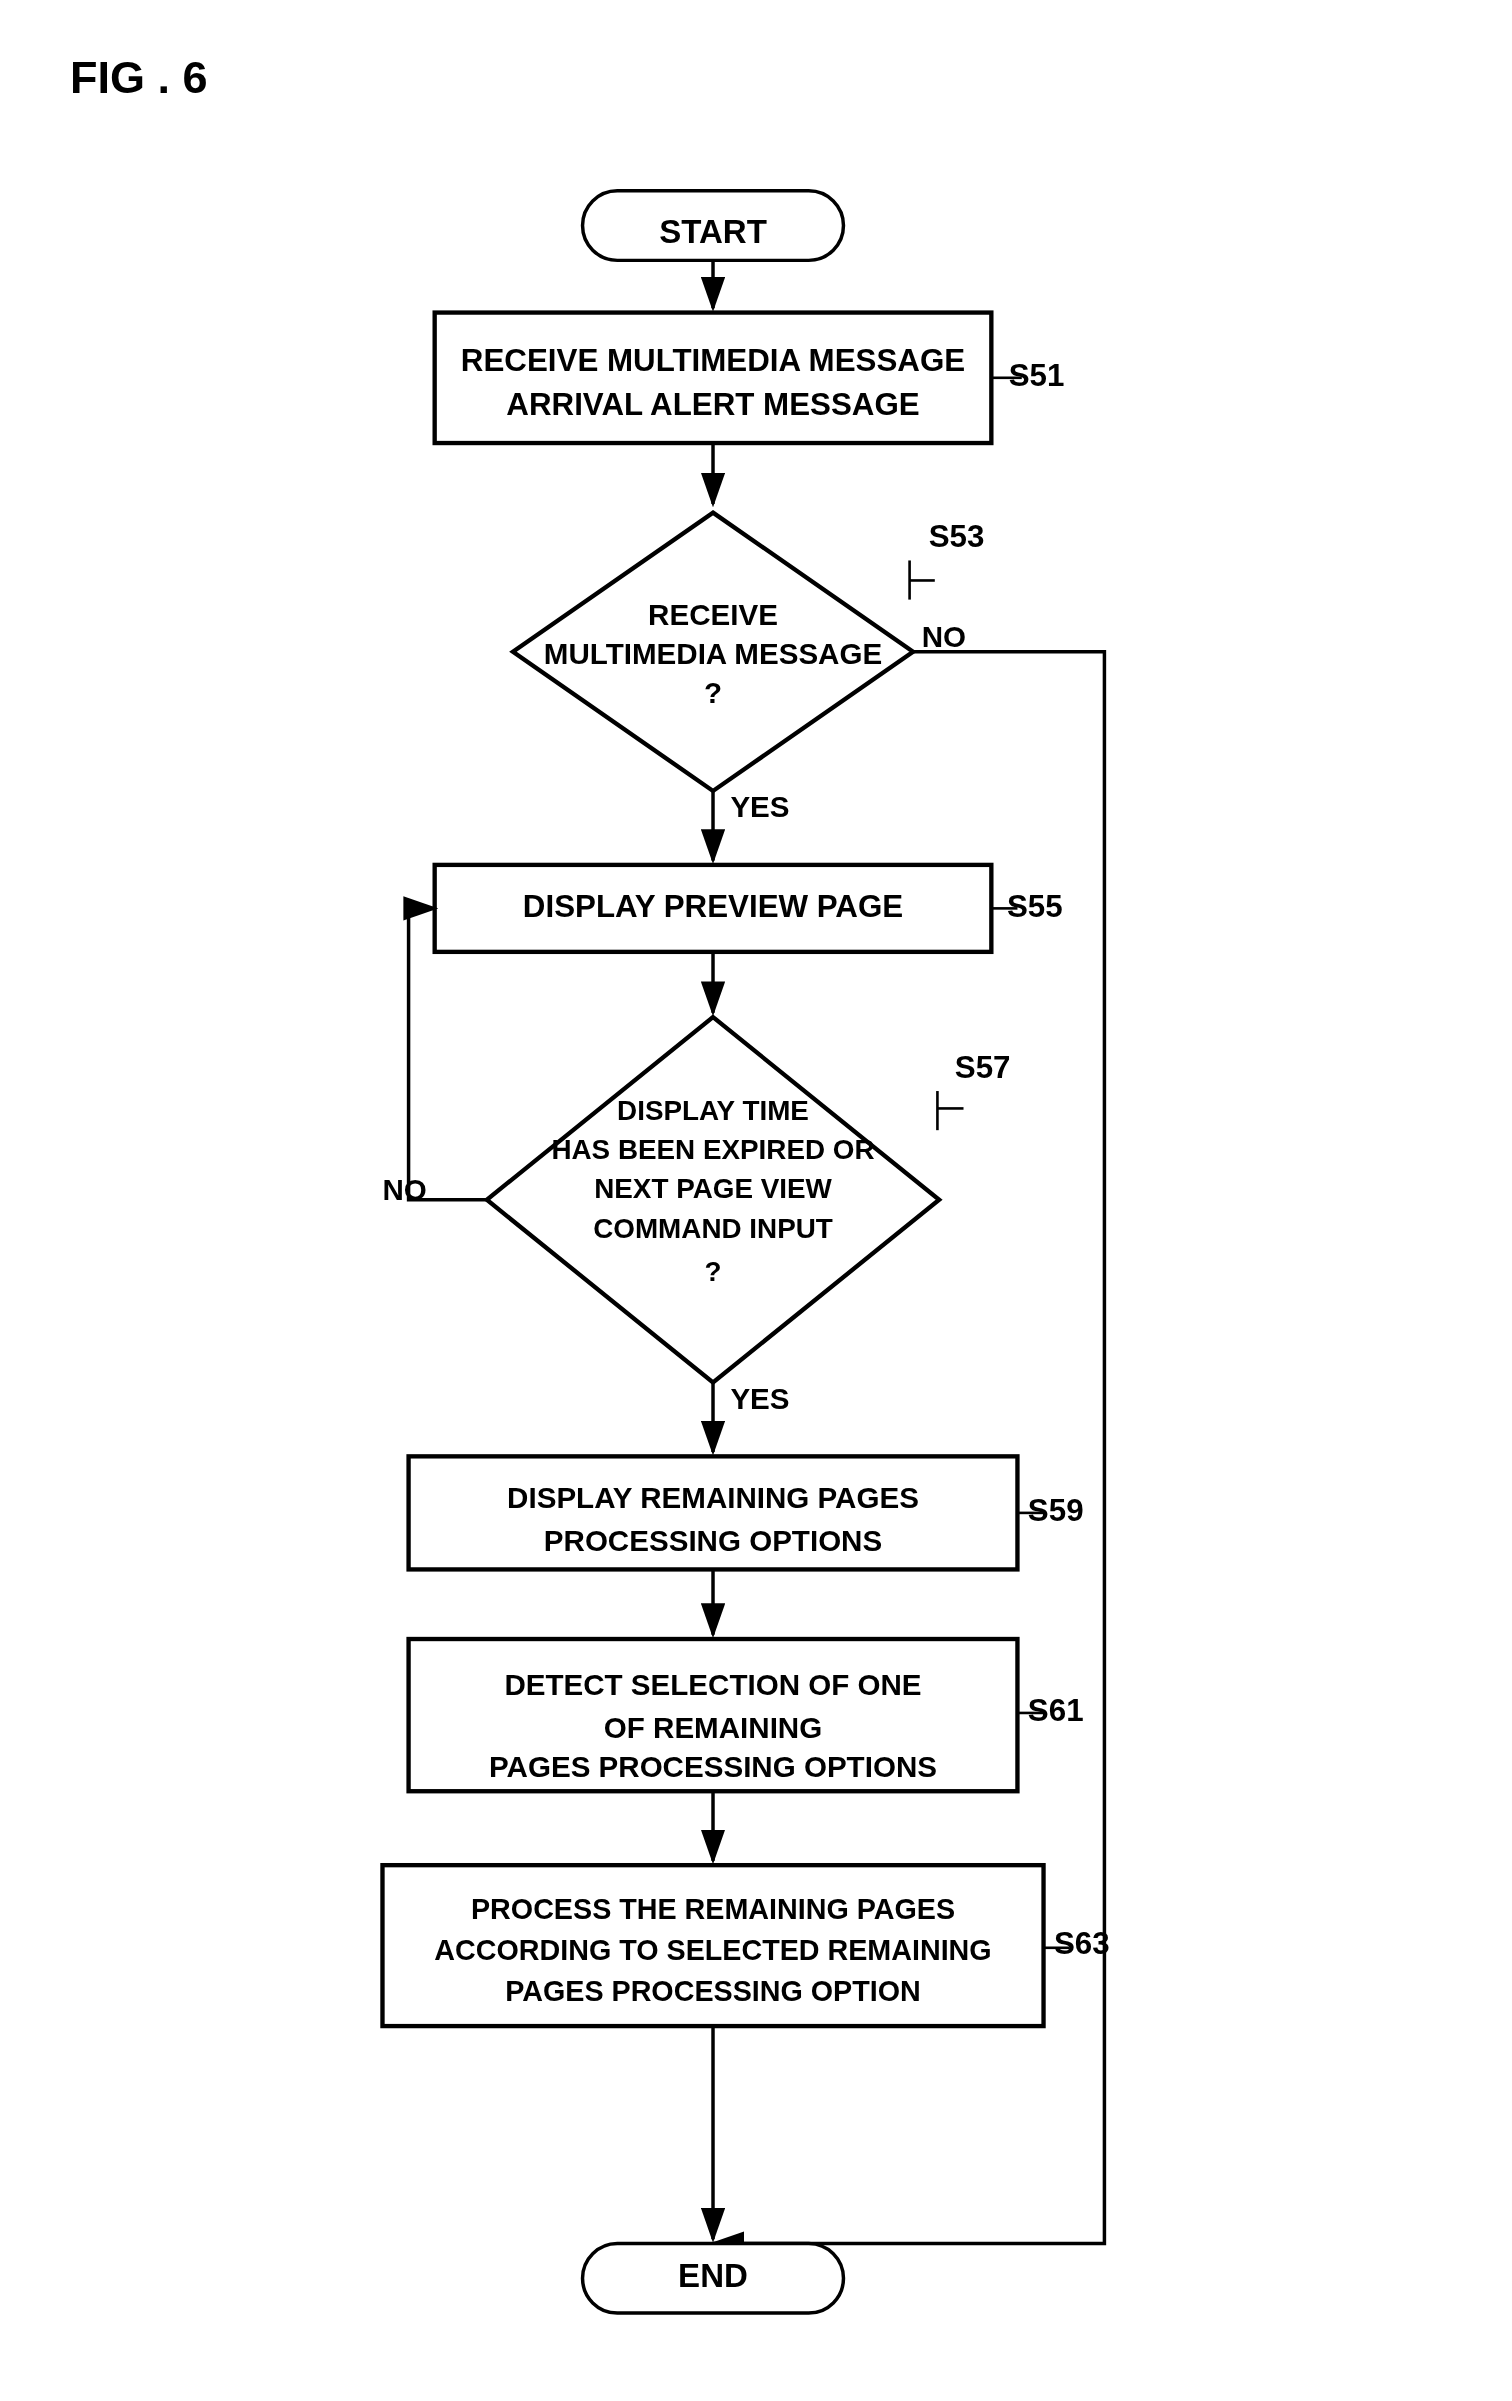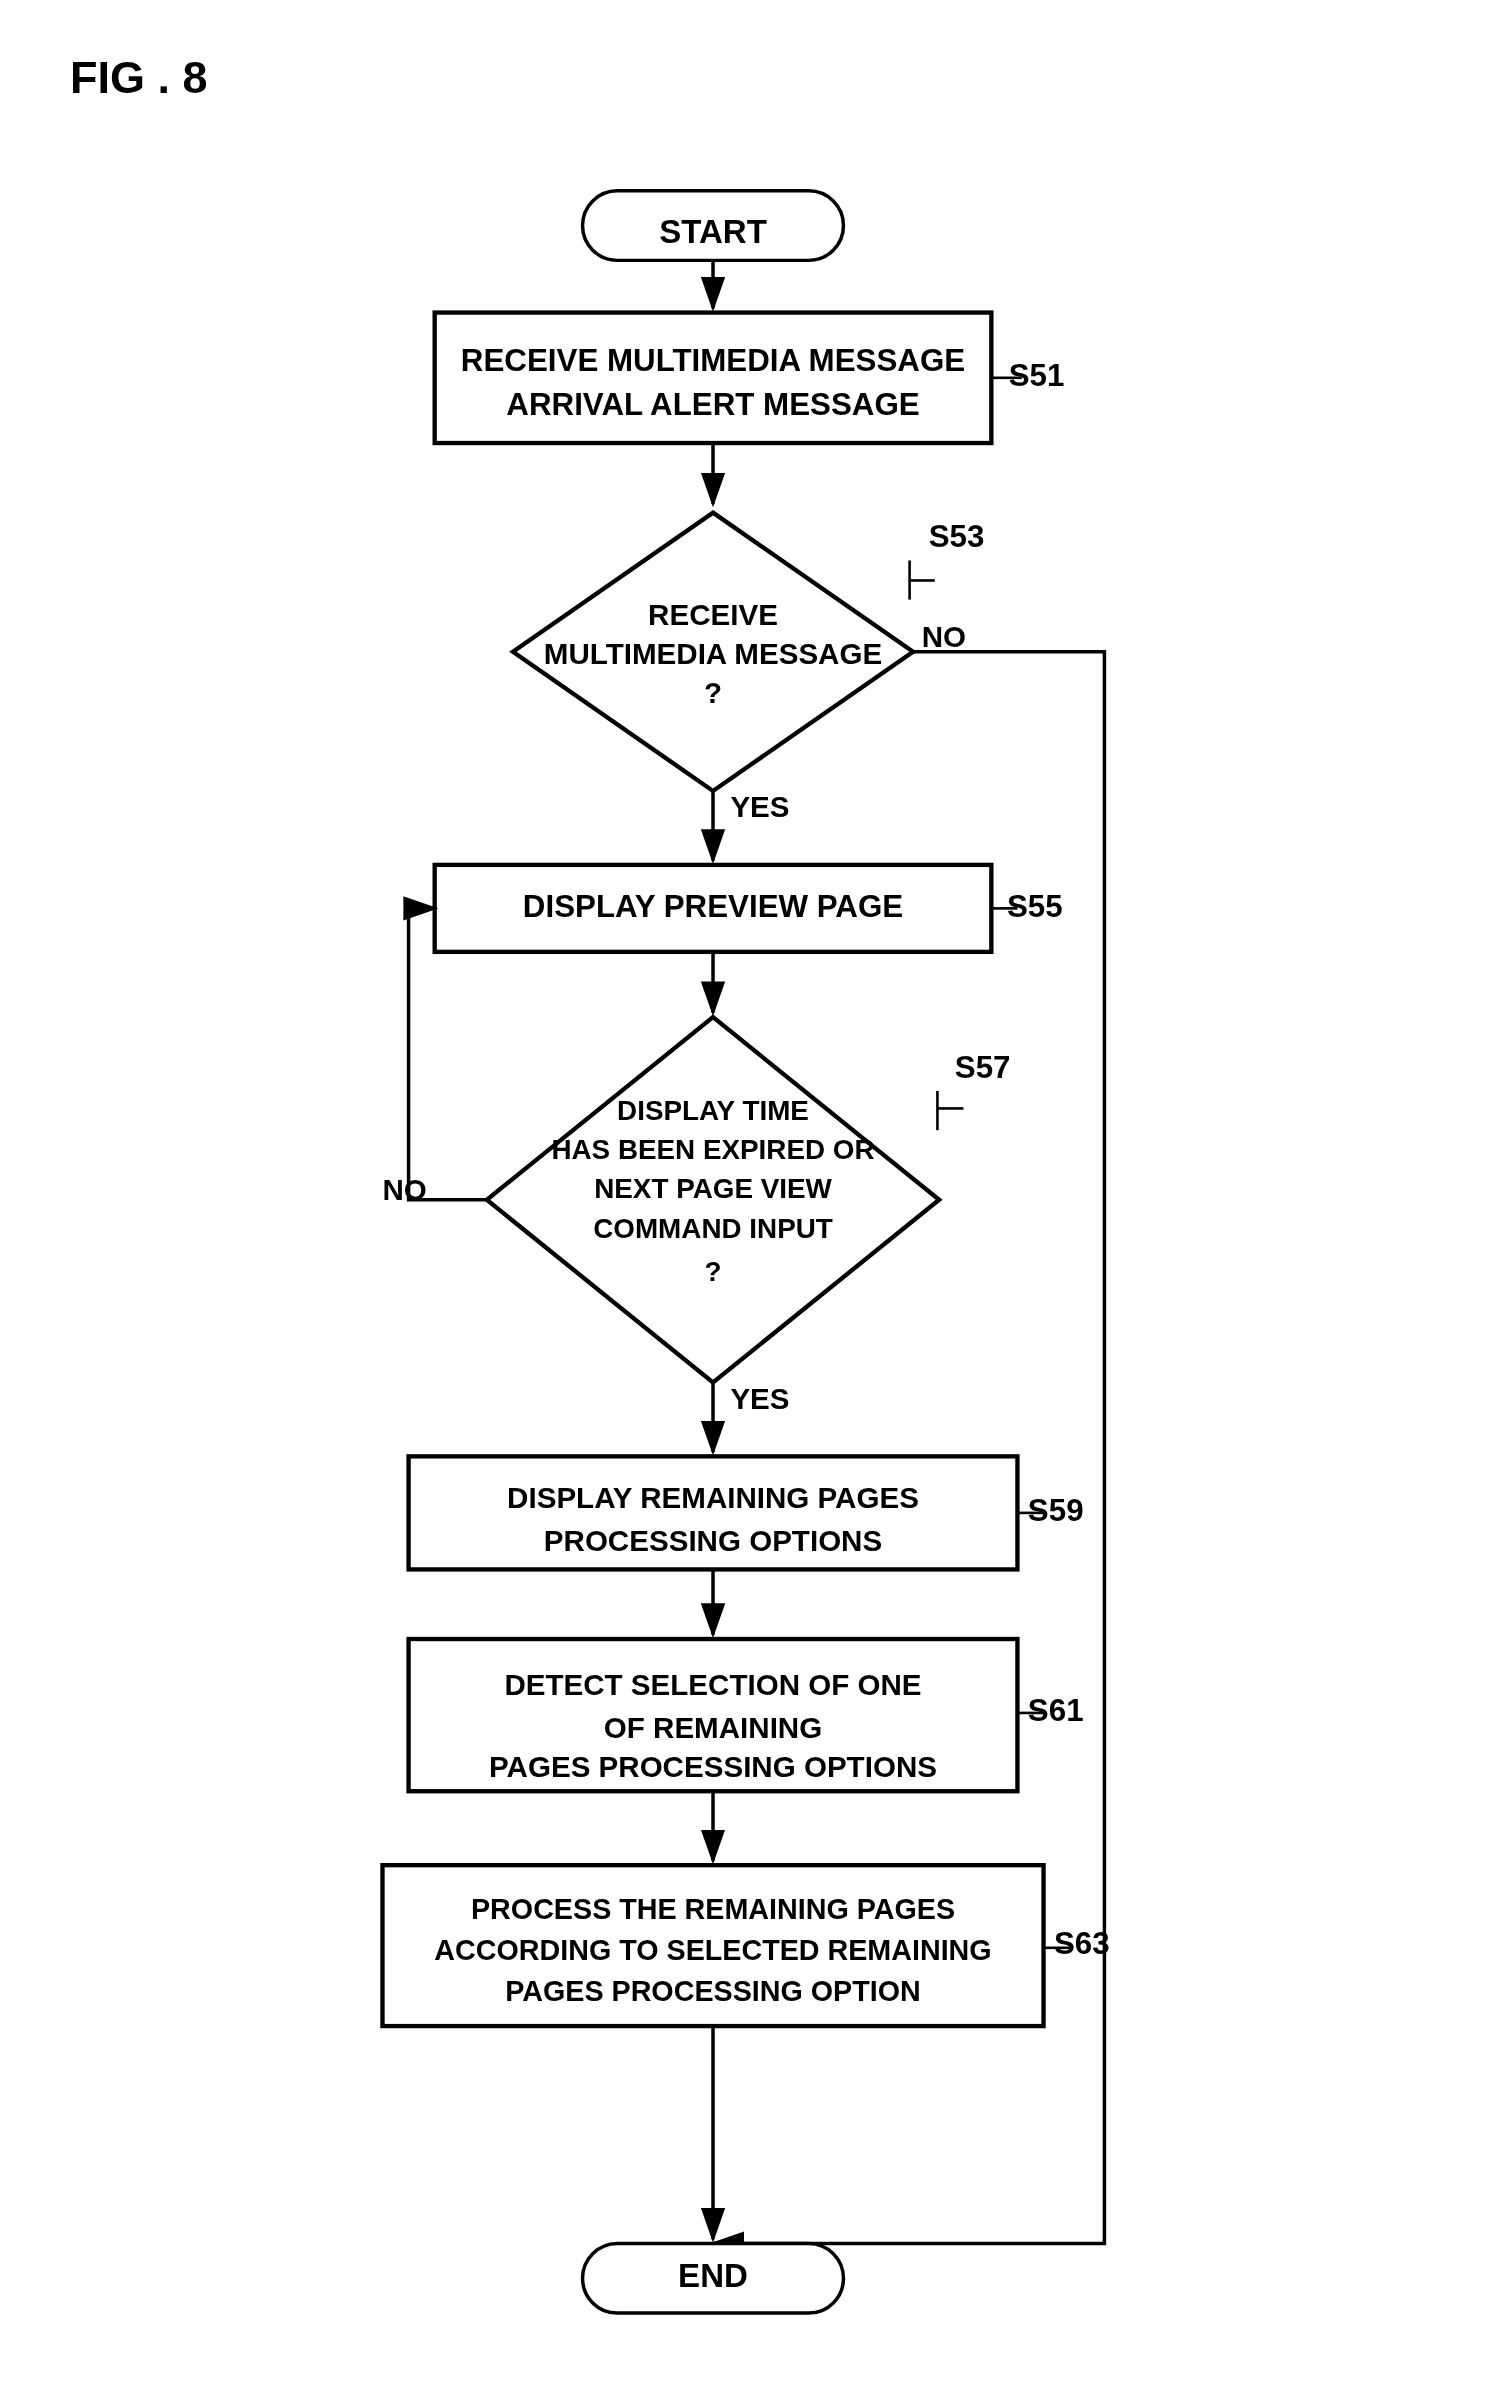--- a/index.html
+++ b/index.html
@@ -27,21 +27,21 @@
     .flowchart-svg-container {
       width: 957px;
       margin: 0 auto;
       position: relative;
     }
   </style>
 </head>
 <body>
 
 <div class="page-container">
-  <div class="fig-label">FIG . 8</div>
+  <div class="fig-label">FIG . 6</div>
 
   <div class="flowchart-svg-container">
     <svg width="957" height="2218" viewBox="0 0 1100 2550" xmlns="http://www.w3.org/2000/svg">
 
       <defs>
         <marker id="arrowhead" markerWidth="10" markerHeight="7" refX="9" refY="3.5" orient="auto">
           <polygon points="0 0, 10 3.5, 0 7" fill="#000"></polygon>
         </marker>
         <marker id="arrowhead-left" markerWidth="10" markerHeight="7" refX="1" refY="3.5" orient="auto">
           <polygon points="10 0, 0 3.5, 10 7" fill="#000"></polygon>

